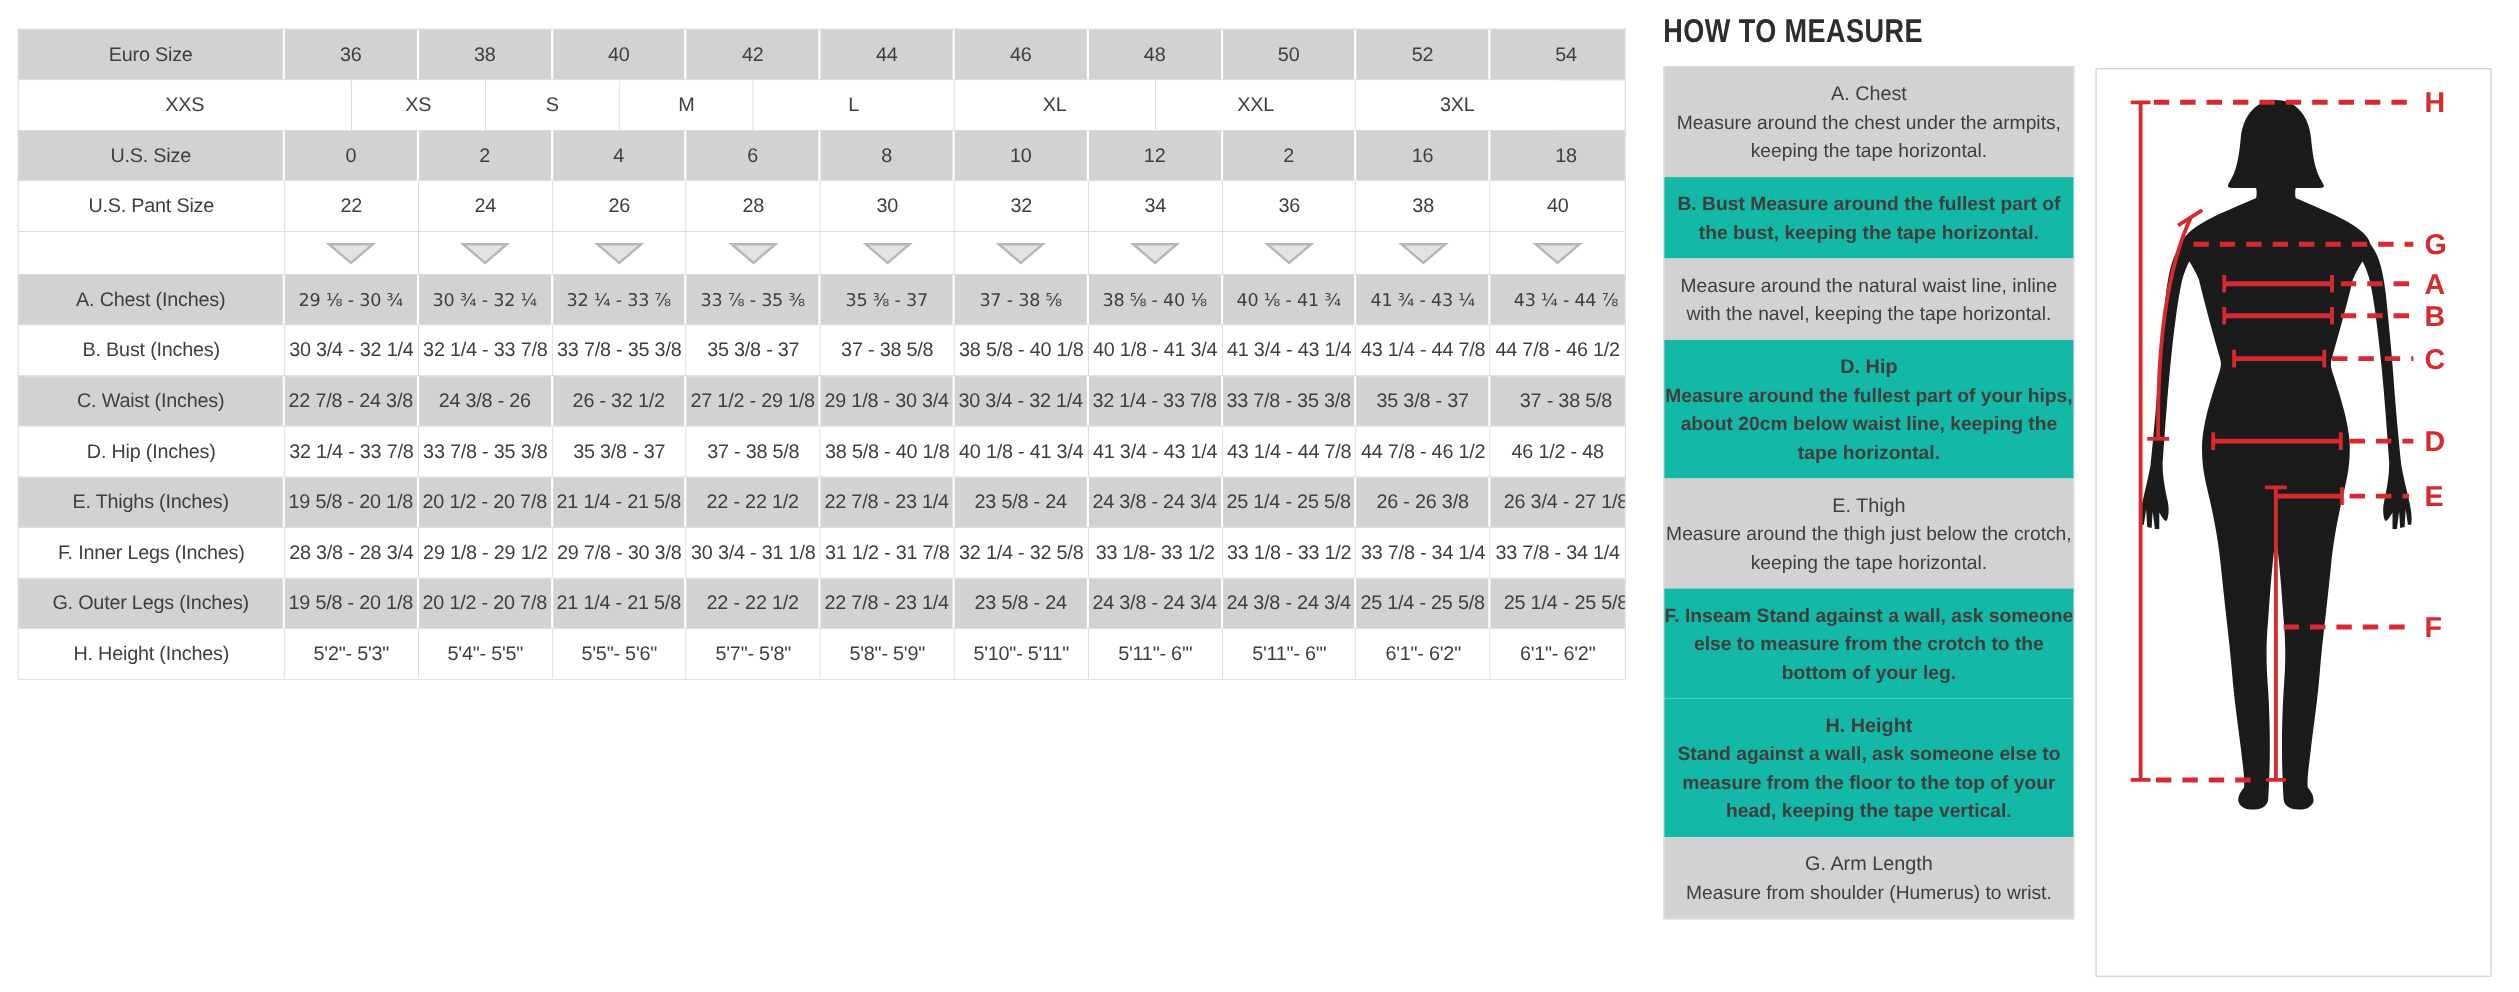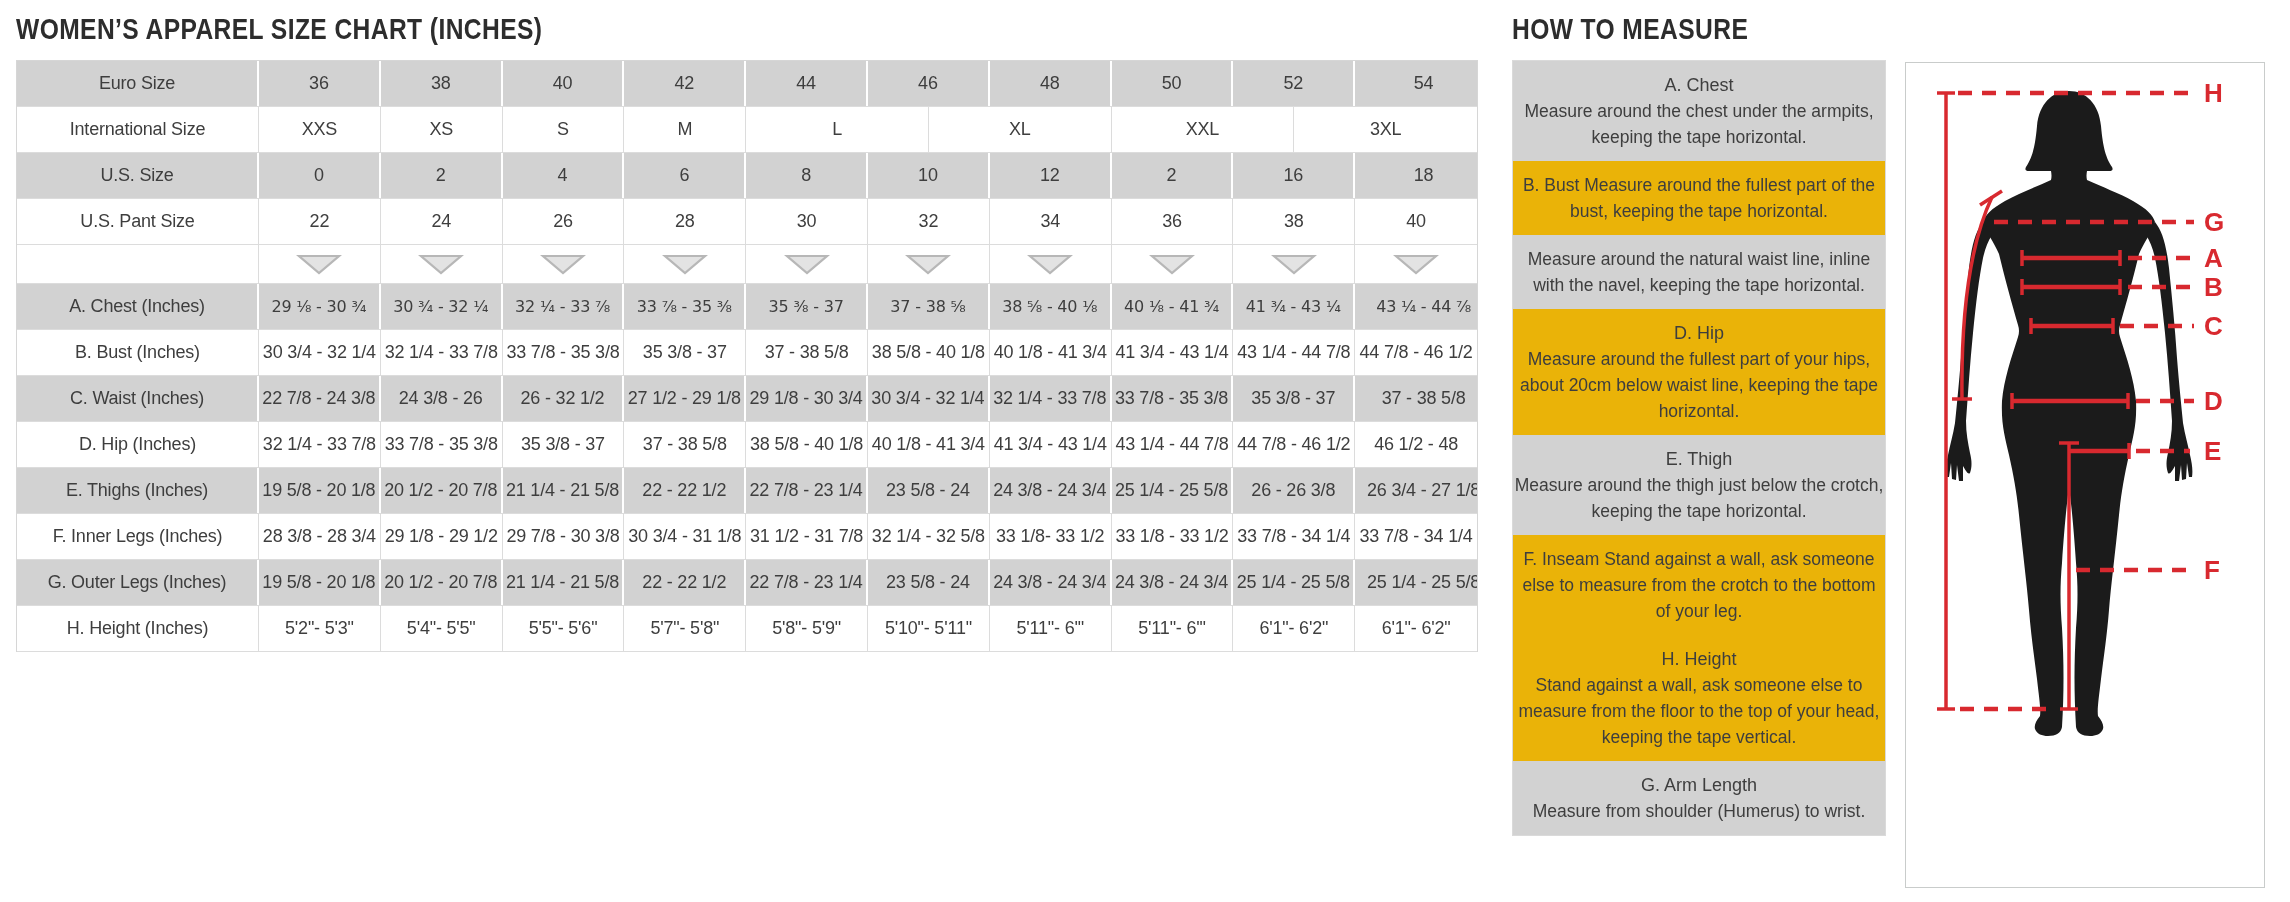--- a/index.html
+++ b/index.html
@@ -23,53 +23,51 @@
   .span2{grid-column:span 2;} .span3{grid-column:span 3;}
   .label{grid-column:span 1;text-align:right;}
   .frac .cell{font-family:"DejaVu Sans","Liberation Sans",sans-serif;font-size:16px;}
   .frac .cell.label{font-family:"Liberation Sans",sans-serif;font-size:18px;}
   .arrowcell svg{display:block;}
   
   .right-panel{position:absolute;left:1512px;top:12px;width:752px;}
   .sections{margin-top:14px;width:372px;border:1px solid #dadada;}
   .msection{text-align:center;padding:11px 0;line-height:26px;font-size:17.5px;}
   .msection.gray{background:#d2d2d2;}
-  .msection.white{background:#eab308;}
+  .msection.white{background:#14b8a6;font-weight:bold;}
   .mheading{font-size:18px;}
   .figurebox{position:absolute;left:393px;top:50px;width:358px;height:824px;
              border:1px solid #c9cccb;background:#fff;}
   .figurebox svg{display:block;}
   .red-line{stroke:var(--accent);stroke-width:3.5;fill:none;}
   .red-meas{stroke:var(--accent);stroke-width:4.5;fill:none;}
   .red-dash{stroke:var(--accent);stroke-width:4.5;fill:none;stroke-dasharray:14 10;}
   .red-label{fill:var(--accent);font-size:26px;font-weight:bold;
              font-family:"Liberation Sans",sans-serif;}
   .sil{fill:#1b1b1b;}
 </style>
 </head>
 <body>
 
 <div class="left-panel">
-  <h1 class="title"><span class="cond">WOMEN’S APPAREL SIZE CHART (INCHES)</span></h1>
   <div class="size-table" id="size-table">
       <div class="trow gray">
         <div class="cell label">Euro Size</div>
         <div class="cell span2">36</div>
         <div class="cell span2">38</div>
         <div class="cell span2">40</div>
         <div class="cell span2">42</div>
         <div class="cell span2">44</div>
         <div class="cell span2">46</div>
         <div class="cell span2">48</div>
         <div class="cell span2">50</div>
         <div class="cell span2">52</div>
         <div class="cell span2">54</div>
       </div>
       <div class="trow white">
-        <div class="cell label">International Size</div>
         <div class="cell span2">XXS</div>
         <div class="cell span2">XS</div>
         <div class="cell span2">S</div>
         <div class="cell span2">M</div>
         <div class="cell span3">L</div>
         <div class="cell span3">XL</div>
         <div class="cell span3">XXL</div>
         <div class="cell span3">3XL</div>
       </div>
       <div class="trow gray">

